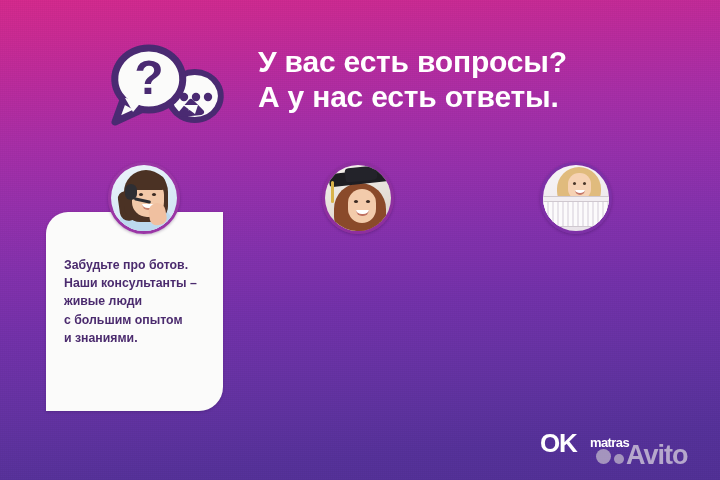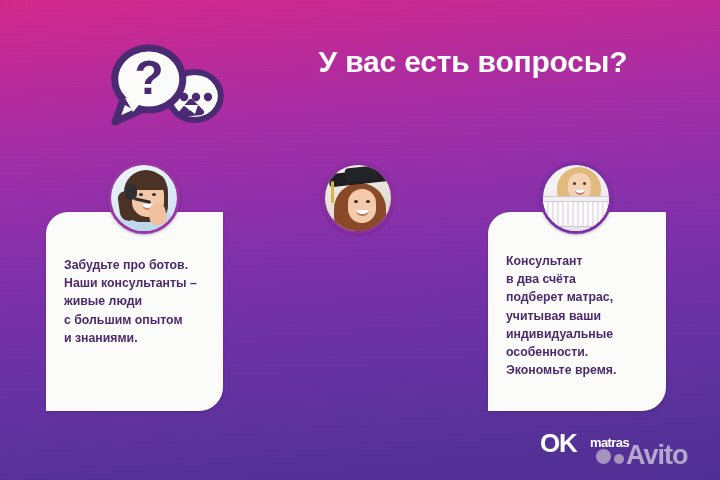--- a/index.html
+++ b/index.html
@@ -59,21 +59,20 @@
     top: 42px;
     width: 135px;
     height: 90px;
   }
 
   #heading {
     position: absolute;
     left: 258px;
     top: 44px;
     width: 430px;
-    text-align: center;
   }
 
   .head-line {
     color: #ffffff;
     font-size: 30px;
     font-weight: bold;
     line-height: 35px;
     letter-spacing: -0.2px;
     white-space: nowrap;
   }
@@ -223,20 +222,21 @@
 
         <path d="M46,6 a34,31 0 1,1 -0.5,0 Z" fill="#fbfbfa" stroke="#4a2a72" stroke-width="7"></path>
         <path d="M20,58 L12,80 L38,68 Z" fill="#fbfbfa" stroke="#4a2a72" stroke-width="7" stroke-linejoin="round"></path>
         <path d="M22,56 L40,58 L30,70 Z" fill="#fbfbfa" stroke="none"></path>
         <text x="46" y="52" font-family="Liberation Sans, sans-serif" font-size="48" font-weight="bold" fill="#4a2a72" text-anchor="middle">?</text>
       </svg>
     </div>
 
     <div id="heading">
       <div class="head-line">У вас есть вопросы?</div>
+      <div class="head-line">А у нас есть ответы.</div>
     </div>
   </div>
 
   <div class="card" id="card-1">
     <div class="card-text">Забудьте про ботов.
 Наши консультанты –
 живые люди
 с большим опытом
 и знаниями.</div>
   </div>
@@ -269,29 +269,20 @@
       <div class="a2-face"></div>
       <div class="a2-eye l"></div>
       <div class="a2-eye r"></div>
       <div class="a2-smile"></div>
       <div class="a2-cap-board"></div>
       <div class="a2-cap-top"></div>
       <div class="a2-tassel"></div>
     </div>
   </div>
 
-  <div class="card" id="card-3">
-    <div class="card-text">Консультант
-в два счёта
-подберет матрас,
-учитывая ваши
-индивидуальные
-особенности.
-Экономьте время.</div>
-  </div>
 
   <div class="avatar" id="avatar-3">
     <div class="avatar-art">
       <div class="a3-bg"></div>
       <div class="a3-hair"></div>
       <div class="a3-face"></div>
       <div class="a3-eye l"></div>
       <div class="a3-eye r"></div>
       <div class="a3-smile"></div>
       <div class="a3-top"></div>

